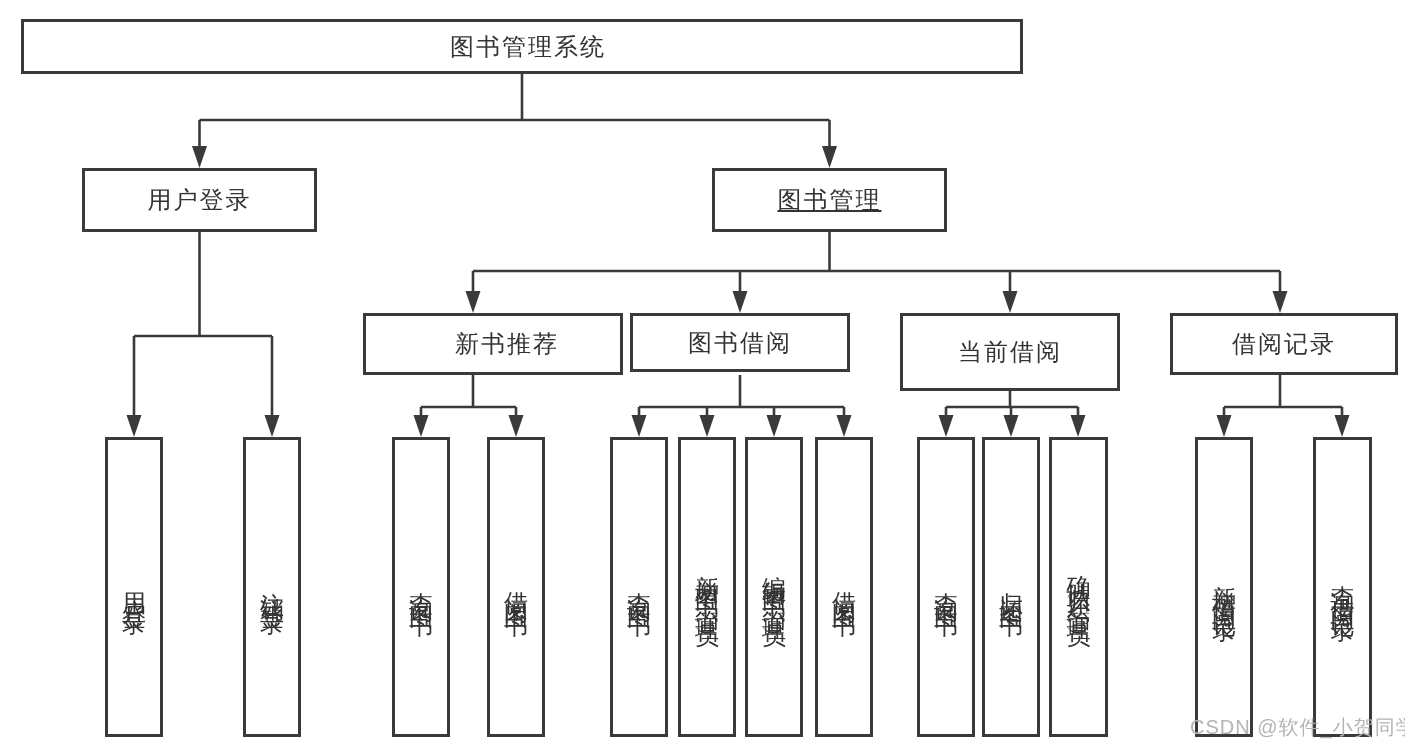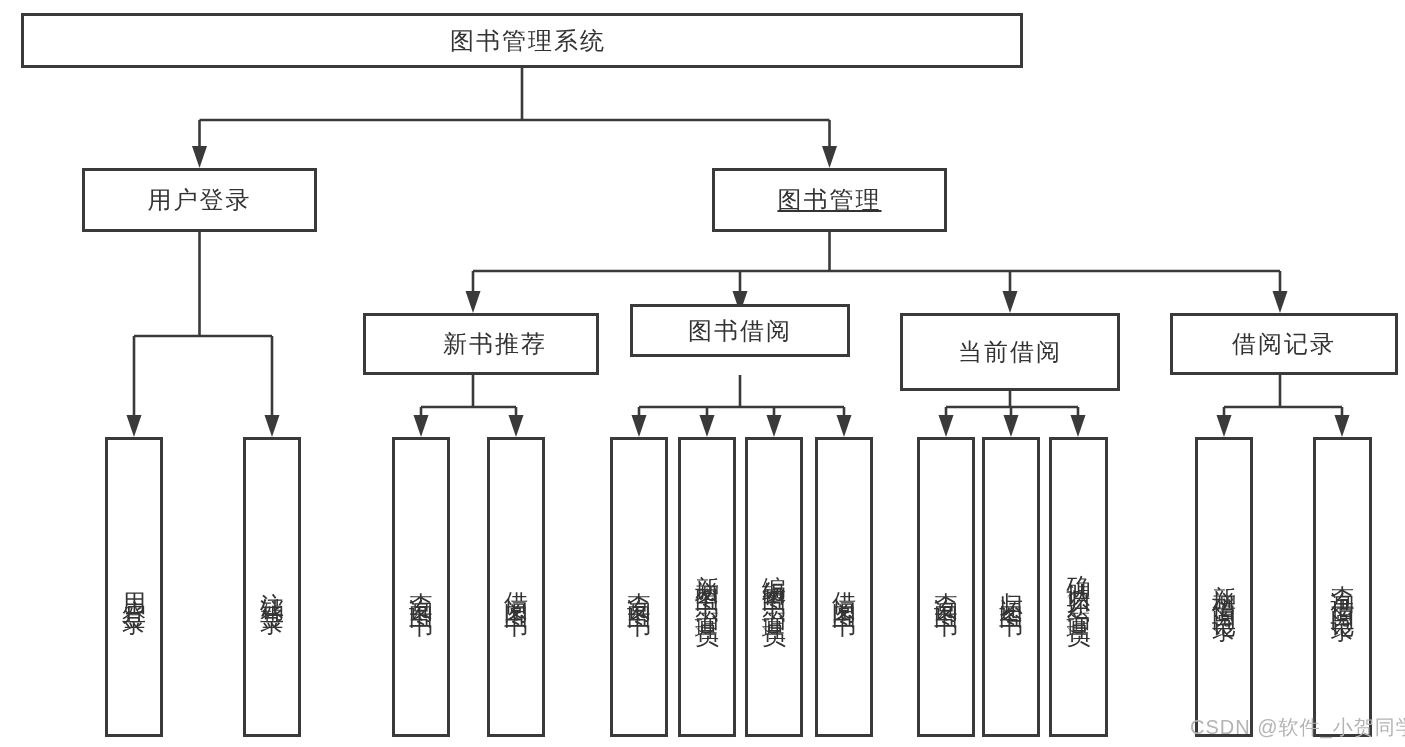--- a/index.html
+++ b/index.html
@@ -108,27 +108,27 @@
     <polygon points="1070.5,415 1085.5,415 1078,437"></polygon>
 
     <path d="M1280,375 V407"></path>
     <path d="M1224,407 H1342"></path>
     <path d="M1224,407 V417"></path>
     <polygon points="1216.5,415 1231.5,415 1224,437"></polygon>
     <path d="M1342,407 V417"></path>
     <polygon points="1334.5,415 1349.5,415 1342,437"></polygon>
   </svg>
 
-  <div class="node" style="left:21px;top:13px;width:1002px;height:55px;padding-left:12px;">图书管理系统</div>
+  <div class="node" style="left:21px;top:19px;width:1002px;height:55px;padding-left:12px;">图书管理系统</div>
 
   <div class="node" style="left:82px;top:168px;width:235px;height:64px;">用户登录</div>
   <div class="node" style="left:712px;top:168px;width:235px;height:64px;text-decoration:underline;">图书管理</div>
 
-  <div class="node" style="left:363px;top:313px;width:236px;height:62px;padding-left:28px;">新书推荐</div>
-  <div class="node" style="left:630px;top:304px;width:220px;height:53px;">图书借阅</div>
+  <div class="node" style="left:363px;top:313px;width:260px;height:62px;padding-left:28px;">新书推荐</div>
+  <div class="node" style="left:630px;top:313px;width:220px;height:59px;">图书借阅</div>
   <div class="node" style="left:900px;top:313px;width:220px;height:78px;">当前借阅</div>
   <div class="node" style="left:1170px;top:313px;width:228px;height:62px;">借阅记录</div>
 
   <div class="node leaf" style="left:105px;top:437px;width:58px;height:300px;">
     <span>用户登录</span>
   </div>
   <div class="node leaf" style="left:243px;top:437px;width:58px;height:300px;">
     <span>注销登录</span>
   </div>
 

